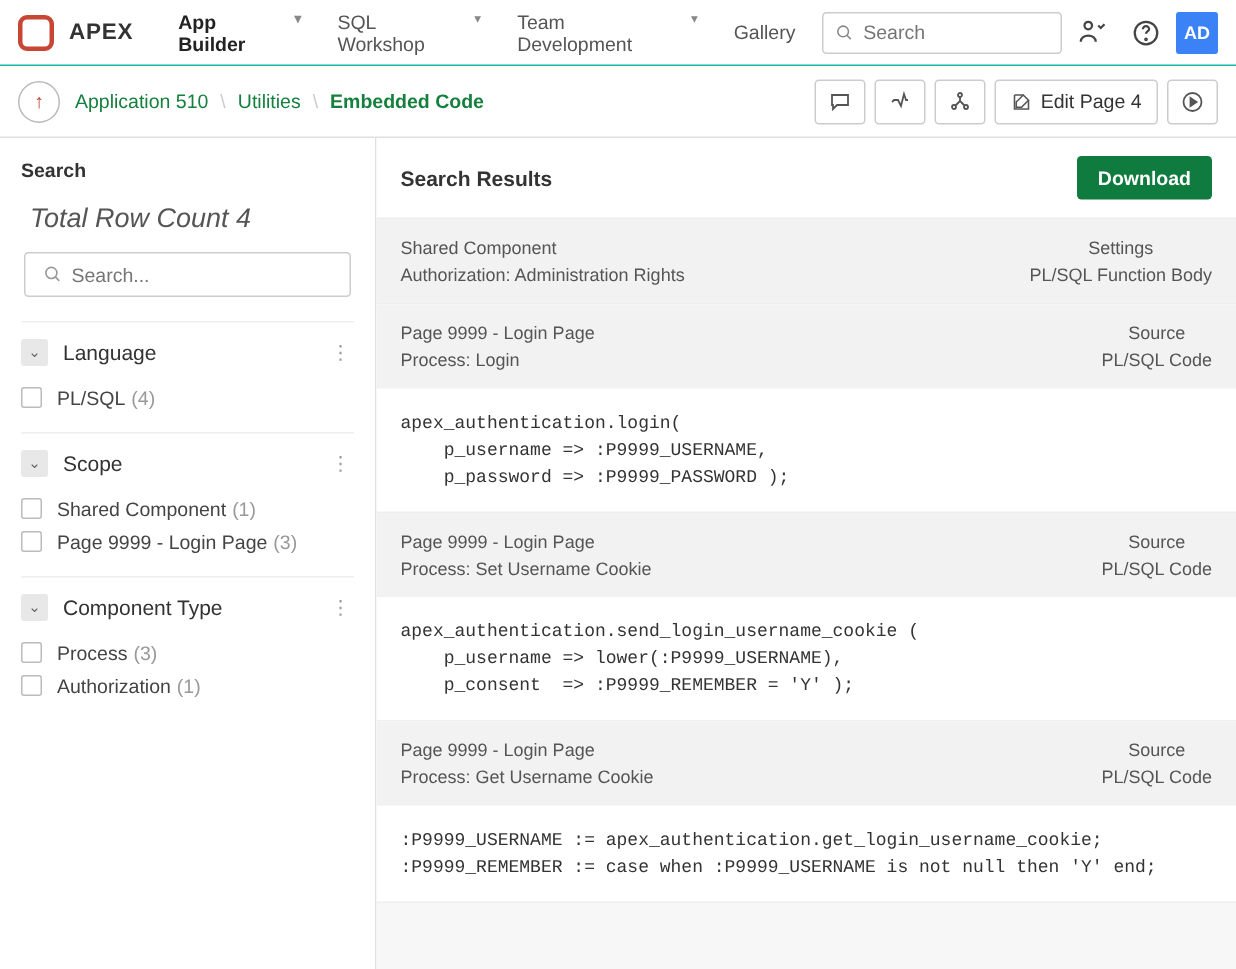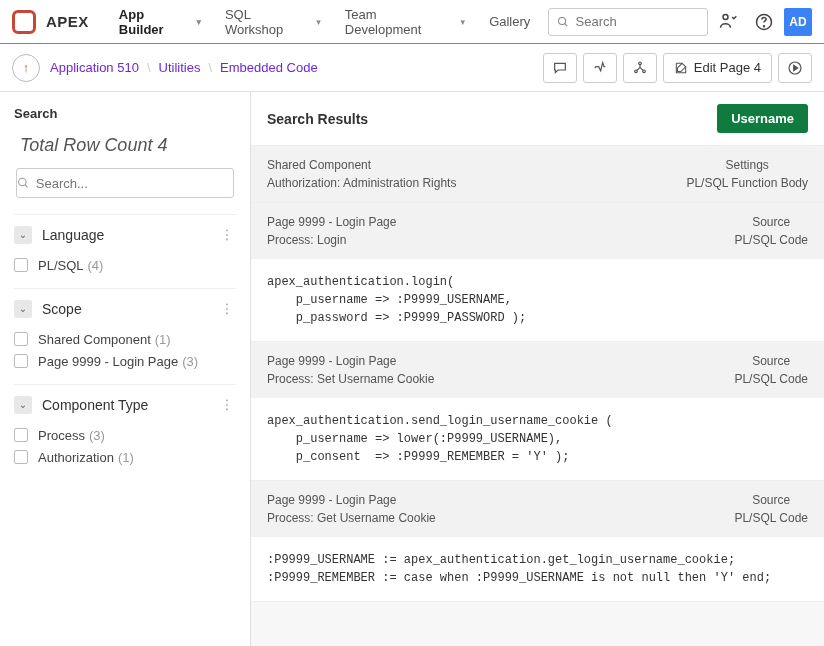--- a/index.html
+++ b/index.html
@@ -1,39 +1,39 @@
 <!DOCTYPE html>
 <html><head>
 <meta charset="utf-8">
 <style>
 * { box-sizing: border-box; margin: 0; padding: 0; }
 body { font-family: -apple-system, BlinkMacSystemFont, "Segoe UI", Arial, sans-serif; font-size: 13px; color: #333; background: #fff; width: 824px; height: 646px; overflow: hidden; }
 .topbar { display: flex; align-items: center; height: 44px; padding: 0 12px; border-bottom: 1px solid #14b8a6; gap: 4px; }
 .logo { width: 24px; height: 24px; border: 3px solid #c74634; border-radius: 6px; margin-right: 6px; }
 .brand { font-weight: 700; font-size: 15px; letter-spacing: 0.5px; margin-right: 16px; }
-.nav-item { display: flex; align-items: center; padding: 6px 10px; font-size: 13px; color: #555; cursor: pointer; gap: 4px; }
+.nav-item { display: flex; align-items: flex-start; padding: 6px 10px; font-size: 13px; color: #555; cursor: pointer; gap: 4px; }
 .nav-item.active { color: #222; font-weight: 600; }
 .chev { font-size: 9px; color: #888; }
 .spacer { flex: 1; }
 .search-box { display: flex; align-items: center; border: 1px solid #ccc; border-radius: 3px; height: 28px; padding: 0 8px; width: 160px; gap: 6px; }
 .search-box input { border: none; outline: none; font-size: 13px; width: 100%; }
 .topicon { width: 32px; height: 32px; display: flex; align-items: center; justify-content: center; cursor: pointer; color: #444; }
 .avatar { width: 28px; height: 28px; background: #3b82f6; color: #fff; font-size: 12px; font-weight: 600; display: flex; align-items: center; justify-content: center; border-radius: 2px; }
 .subbar { display: flex; align-items: center; height: 48px; padding: 0 12px; border-bottom: 1px solid #e0e0e0; }
 .upbtn { width: 28px; height: 28px; border: 1px solid #bbb; border-radius: 50%; display: flex; align-items: center; justify-content: center; margin-right: 10px; cursor: pointer; color: #c74634; font-size: 13px; }
-.crumb { font-size: 13px; color: #6d28d9; }
+.crumb { font-size: 13px; color: #15803d; }
 .crumb-sep { color: #ccc; margin: 0 8px; }
 .actions { display: flex; gap: 6px; padding-left: 32px; }
 .ibtn { width: 34px; height: 30px; border: 1px solid #ccc; border-radius: 3px; display: flex; align-items: center; justify-content: center; cursor: pointer; background: #fff; color: #555; }
 .editbtn { height: 30px; border: 1px solid #ccc; border-radius: 3px; display: flex; align-items: center; padding: 0 10px; gap: 6px; cursor: pointer; background: #fff; color: #333; font-size: 13px; }
 .main { display: flex; height: calc(646px - 44px - 48px); }
 .sidebar { width: 251px; border-right: 1px solid #e0e0e0; padding: 14px 0 0 0; overflow-y: auto; }
 .side-title { font-size: 13px; font-weight: 600; padding: 0 14px 10px; }
 .side-sub { font-size: 18px; color: #555; padding: 4px 20px 12px; font-style: italic; }
-.side-search { margin: 0 16px 16px; display: flex; align-items: center; border: 1px solid #ccc; border-radius: 3px; height: 30px; padding: 0 0; gap: 6px; }
+.side-search { margin: 0 16px 16px; display: flex; align-items: center; border: 1px solid #ccc; border-radius: 3px; height: 30px; padding: 0 12px; gap: 6px; }
 .side-search input { border: none; outline: none; font-size: 13px; width: 100%; }
 .facet { padding: 0 14px; }
 .facet-hdr { display: flex; align-items: center; height: 40px; border-top: 1px solid #eee; cursor: pointer; }
 .facet-toggle { width: 18px; height: 18px; background: #e8e8e8; border-radius: 2px; display: flex; align-items: center; justify-content: center; font-size: 10px; color: #666; margin-right: 10px; }
 .facet-label { flex: 1; font-size: 14px; color: #333; }
 .facet-dots { width: 18px; height: 18px; display: flex; align-items: center; justify-content: center; color: #999; cursor: pointer; }
 .facet-items { padding: 0 0 12px 0; }
 .facet-item { display: flex; align-items: center; height: 22px; font-size: 13px; color: #444; cursor: pointer; }
 .cbox { width: 14px; height: 14px; border: 1px solid #bbb; border-radius: 2px; margin-right: 10px; }
 .count { color: #999; margin-left: 4px; }
@@ -93,21 +93,21 @@
   </div>
   <div class="avatar">AD</div>
 </div>
 
 <div class="subbar">
   <div class="upbtn">↑</div>
   <span class="crumb">Application 510</span>
   <span class="crumb-sep">\</span>
   <span class="crumb">Utilities</span>
   <span class="crumb-sep">\</span>
-  <span class="crumb" style="font-weight:400">Embedded Code</span>
+  <span class="crumb" style="font-weight:700">Embedded Code</span>
   <div class="spacer"></div>
   <div class="actions">
     <div class="ibtn">
         <svg width="16" height="16" viewBox="0 0 24 24" fill="none" stroke="#555" stroke-width="1.8">
           <path d="M4 5h16v10H9l-4 4V15H4z"></path>
         </svg>
       </div>
     <div class="ibtn">
         <svg width="16" height="16" viewBox="0 0 24 24" fill="none" stroke="#555" stroke-width="1.8">
           <path d="M4 12l2-2h4l3 6 3-12 2 6h2"></path>
@@ -201,21 +201,21 @@
             <span>Authorization</span>
             <span class="count">(1)</span>
           </div>
       </div>
     </div>
   </div>
 
   <div class="content">
     <div class="results-hdr">
       <div class="results-title">Search Results</div>
-      <button class="dlbtn">Username</button>
+      <button class="dlbtn">Download</button>
     </div>
 
     <div class="card">
       <div class="card-hdr">
         <div class="left">
             <div>Shared Component</div>
             <div>Authorization: Administration Rights</div>
           </div>
         <div class="right">
             <div>Settings</div>

